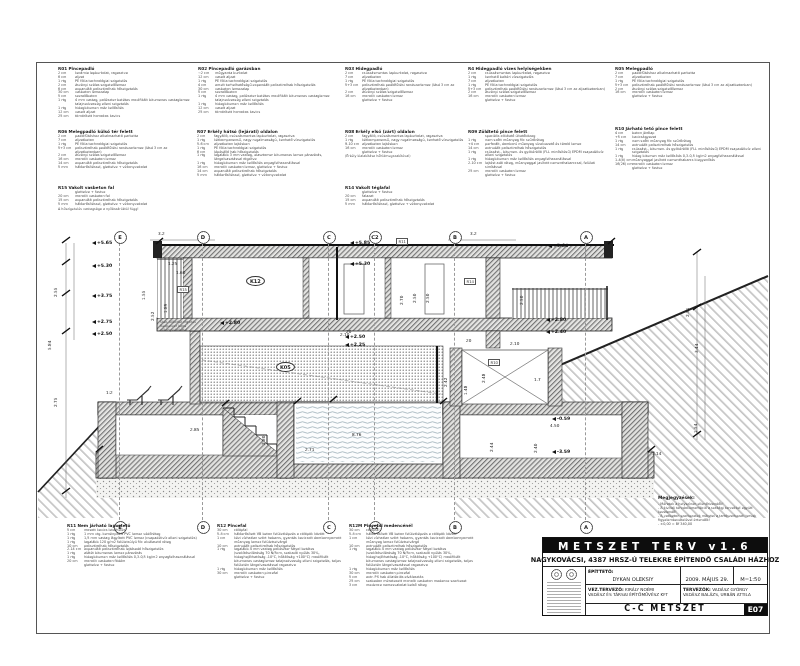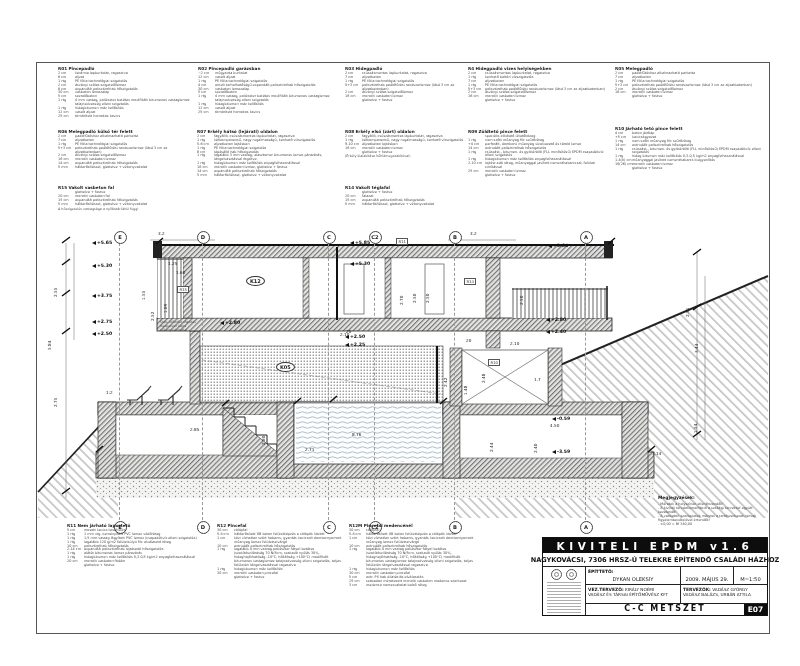--- a/index.html
+++ b/index.html
@@ -823,22 +823,22 @@
 
 <div class="notes">
   <div class="hd">Megjegyzések:</div>
 <div class="note-line">- Méretek a helyszínen ellenőrizendők!</div>
     <div class="note-line">- A kiviteli tervdokumentáció a szakági tervekkel együtt kezelendő!</div>
     <div class="note-line">- A vasbeton szerkezetek méretei a tartószerkezeti tervek figyelembevételével értendők!</div>
     <div class="note-line">- ±0,00 = Bf 340,00</div>
   </div>
 
 <div class="tb">
-  <div class="banner">KIVITELI EPDM v1.6</div>
-  <div class="project">NAGYKOVÁCSI, 7306 HRSZ-Ú TELEKRE ÉPÍTENDŐ CSALÁDI HÁZHOZ</div>
+  <div class="banner">METSZET TERV v1.6</div>
+  <div class="project">NAGYKOVÁCSI, 4387 HRSZ-Ú TELEKRE ÉPÍTENDŐ CSALÁDI HÁZHOZ</div>
   <div class="lower">
     <div class="logo">
       <div class="stamps">
         <div class="stamp"></div>
         <div class="stamp"></div>
       </div>
       <div class="stamp-text"></div>
     </div>
     <div class="rgt">
       <div class="r1">

